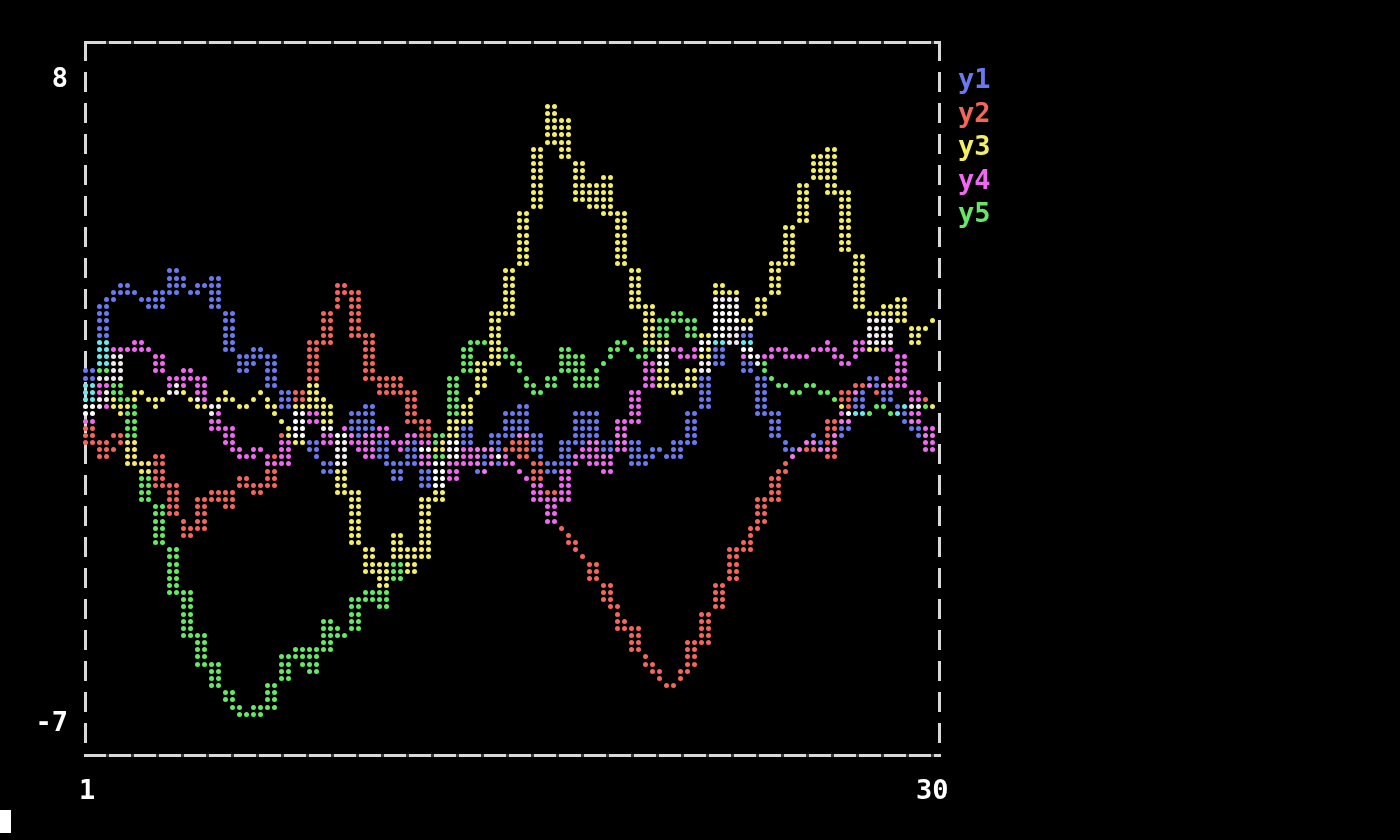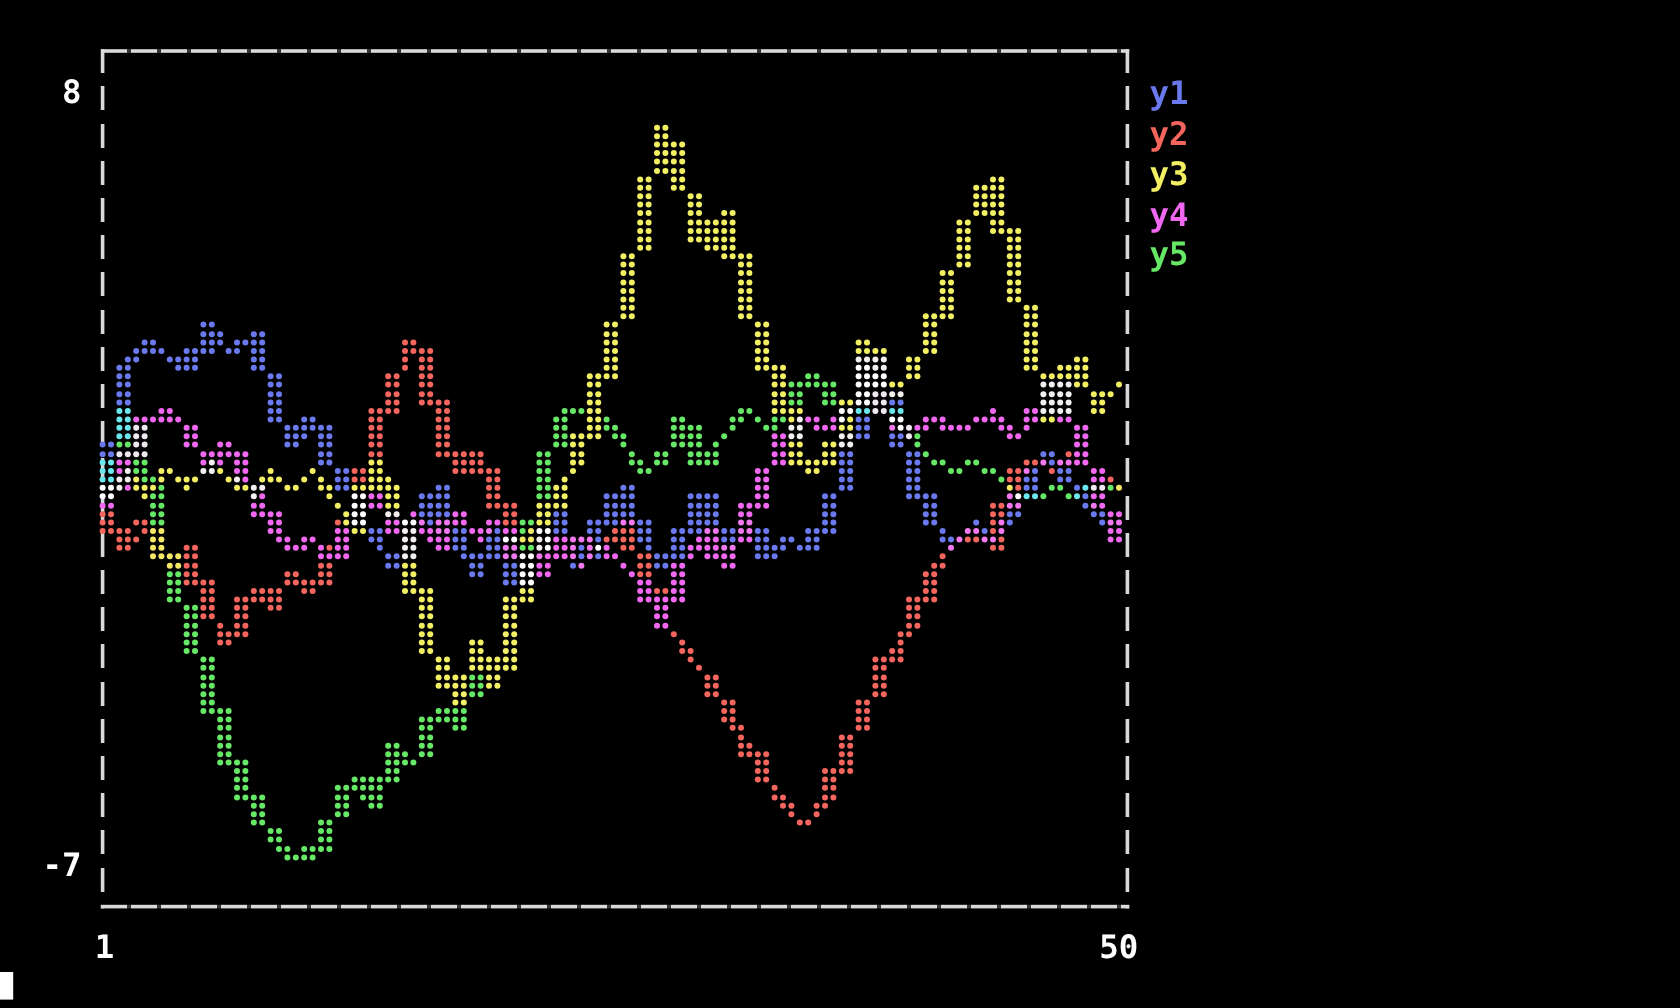--- a/index.html
+++ b/index.html
@@ -27,21 +27,21 @@
 <div id="screen">
 
   <div class="border h" style="left:84px;top:41px;width:857px;"></div>
   <div class="border h" style="left:84px;top:754px;width:857px;"></div>
   <div class="border v" style="left:84px;top:41px;height:716px;"></div>
   <div class="border v" style="left:938px;top:41px;height:716px;"></div>
 
   <div class="ticklabel" style="left:36px;top:63px;width:32px;text-align:right;">8</div>
   <div class="ticklabel" style="left:32px;top:707px;width:36px;text-align:right;">-7</div>
   <div class="ticklabel" style="left:79px;top:775px;">1</div>
-  <div class="ticklabel" style="left:916px;top:775px;">50</div>
+  <div class="ticklabel" style="left:916px;top:775px;">30</div>
 
   <div id="dots">
       <div class="dot" style="background: rgb(255, 255, 255); left: 82.5px; top: 411.3px;"></div>
       <div class="dot" style="background: rgb(255, 255, 255); left: 89.5px; top: 411.3px;"></div>
       <div class="dot" style="background: rgb(255, 255, 255); left: 89.5px; top: 404.2px;"></div>
       <div class="dot" style="background: rgb(255, 255, 255); left: 82.5px; top: 404.2px;"></div>
       <div class="dot" style="background: rgb(107, 232, 238); left: 89.5px; top: 397px;"></div>
       <div class="dot" style="background: rgb(107, 232, 238); left: 82.5px; top: 397px;"></div>
       <div class="dot" style="background: rgb(107, 232, 238); left: 89.5px; top: 389.9px;"></div>
       <div class="dot" style="background: rgb(107, 232, 238); left: 82.5px; top: 389.9px;"></div>

